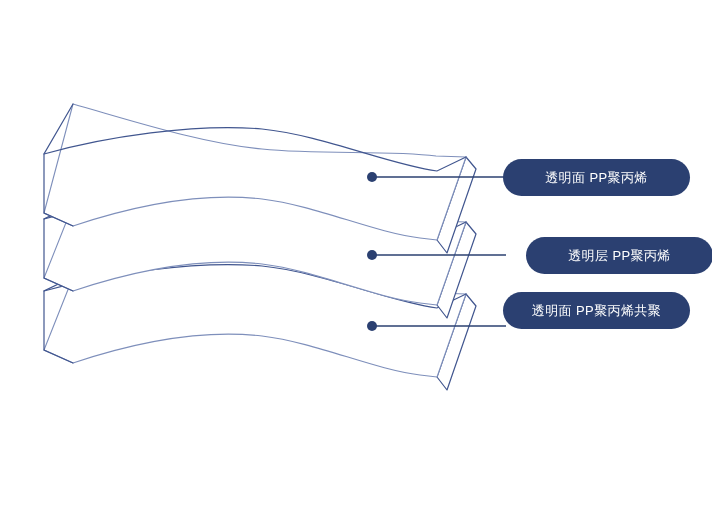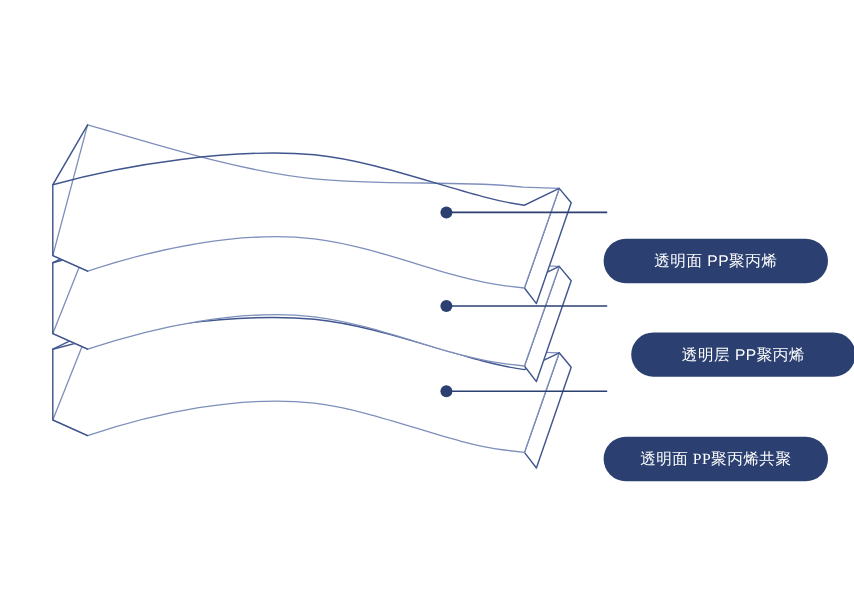--- a/index.html
+++ b/index.html
@@ -59,21 +59,20 @@
   .label-pill {
     position: absolute;
     height: 37px;
     width: 187px;
     border-radius: 18.5px;
     background: #2b4071;
     display: flex;
     align-items: center;
     justify-content: center;
     box-sizing: border-box;
-    margin-top: 40px;
   }
   .label-pill-text {
     color: #ffffff;
     font-size: 13px;
     letter-spacing: 0.4px;
     white-space: nowrap;
     line-height: 1;
   }
 </style>
 </head>
@@ -155,17 +154,17 @@
   </svg>
 
   <div class="label-pill" style="left:503px; top:159px;">
     <span class="label-pill-text">透明面 PP聚丙烯</span>
   </div>
 
   <div class="label-pill" style="left:526px; top:237px;">
     <span class="label-pill-text">透明层 PP聚丙烯</span>
   </div>
 
-  <div class="label-pill" style="left:503px; top:324px;font-family:Liberation Serif, serif;">
+  <div class="label-pill" style="left:503px; top:292px;">
     <span class="label-pill-text">透明面 PP聚丙烯共聚</span>
   </div>
 
 </div>
 
 </body></html>

